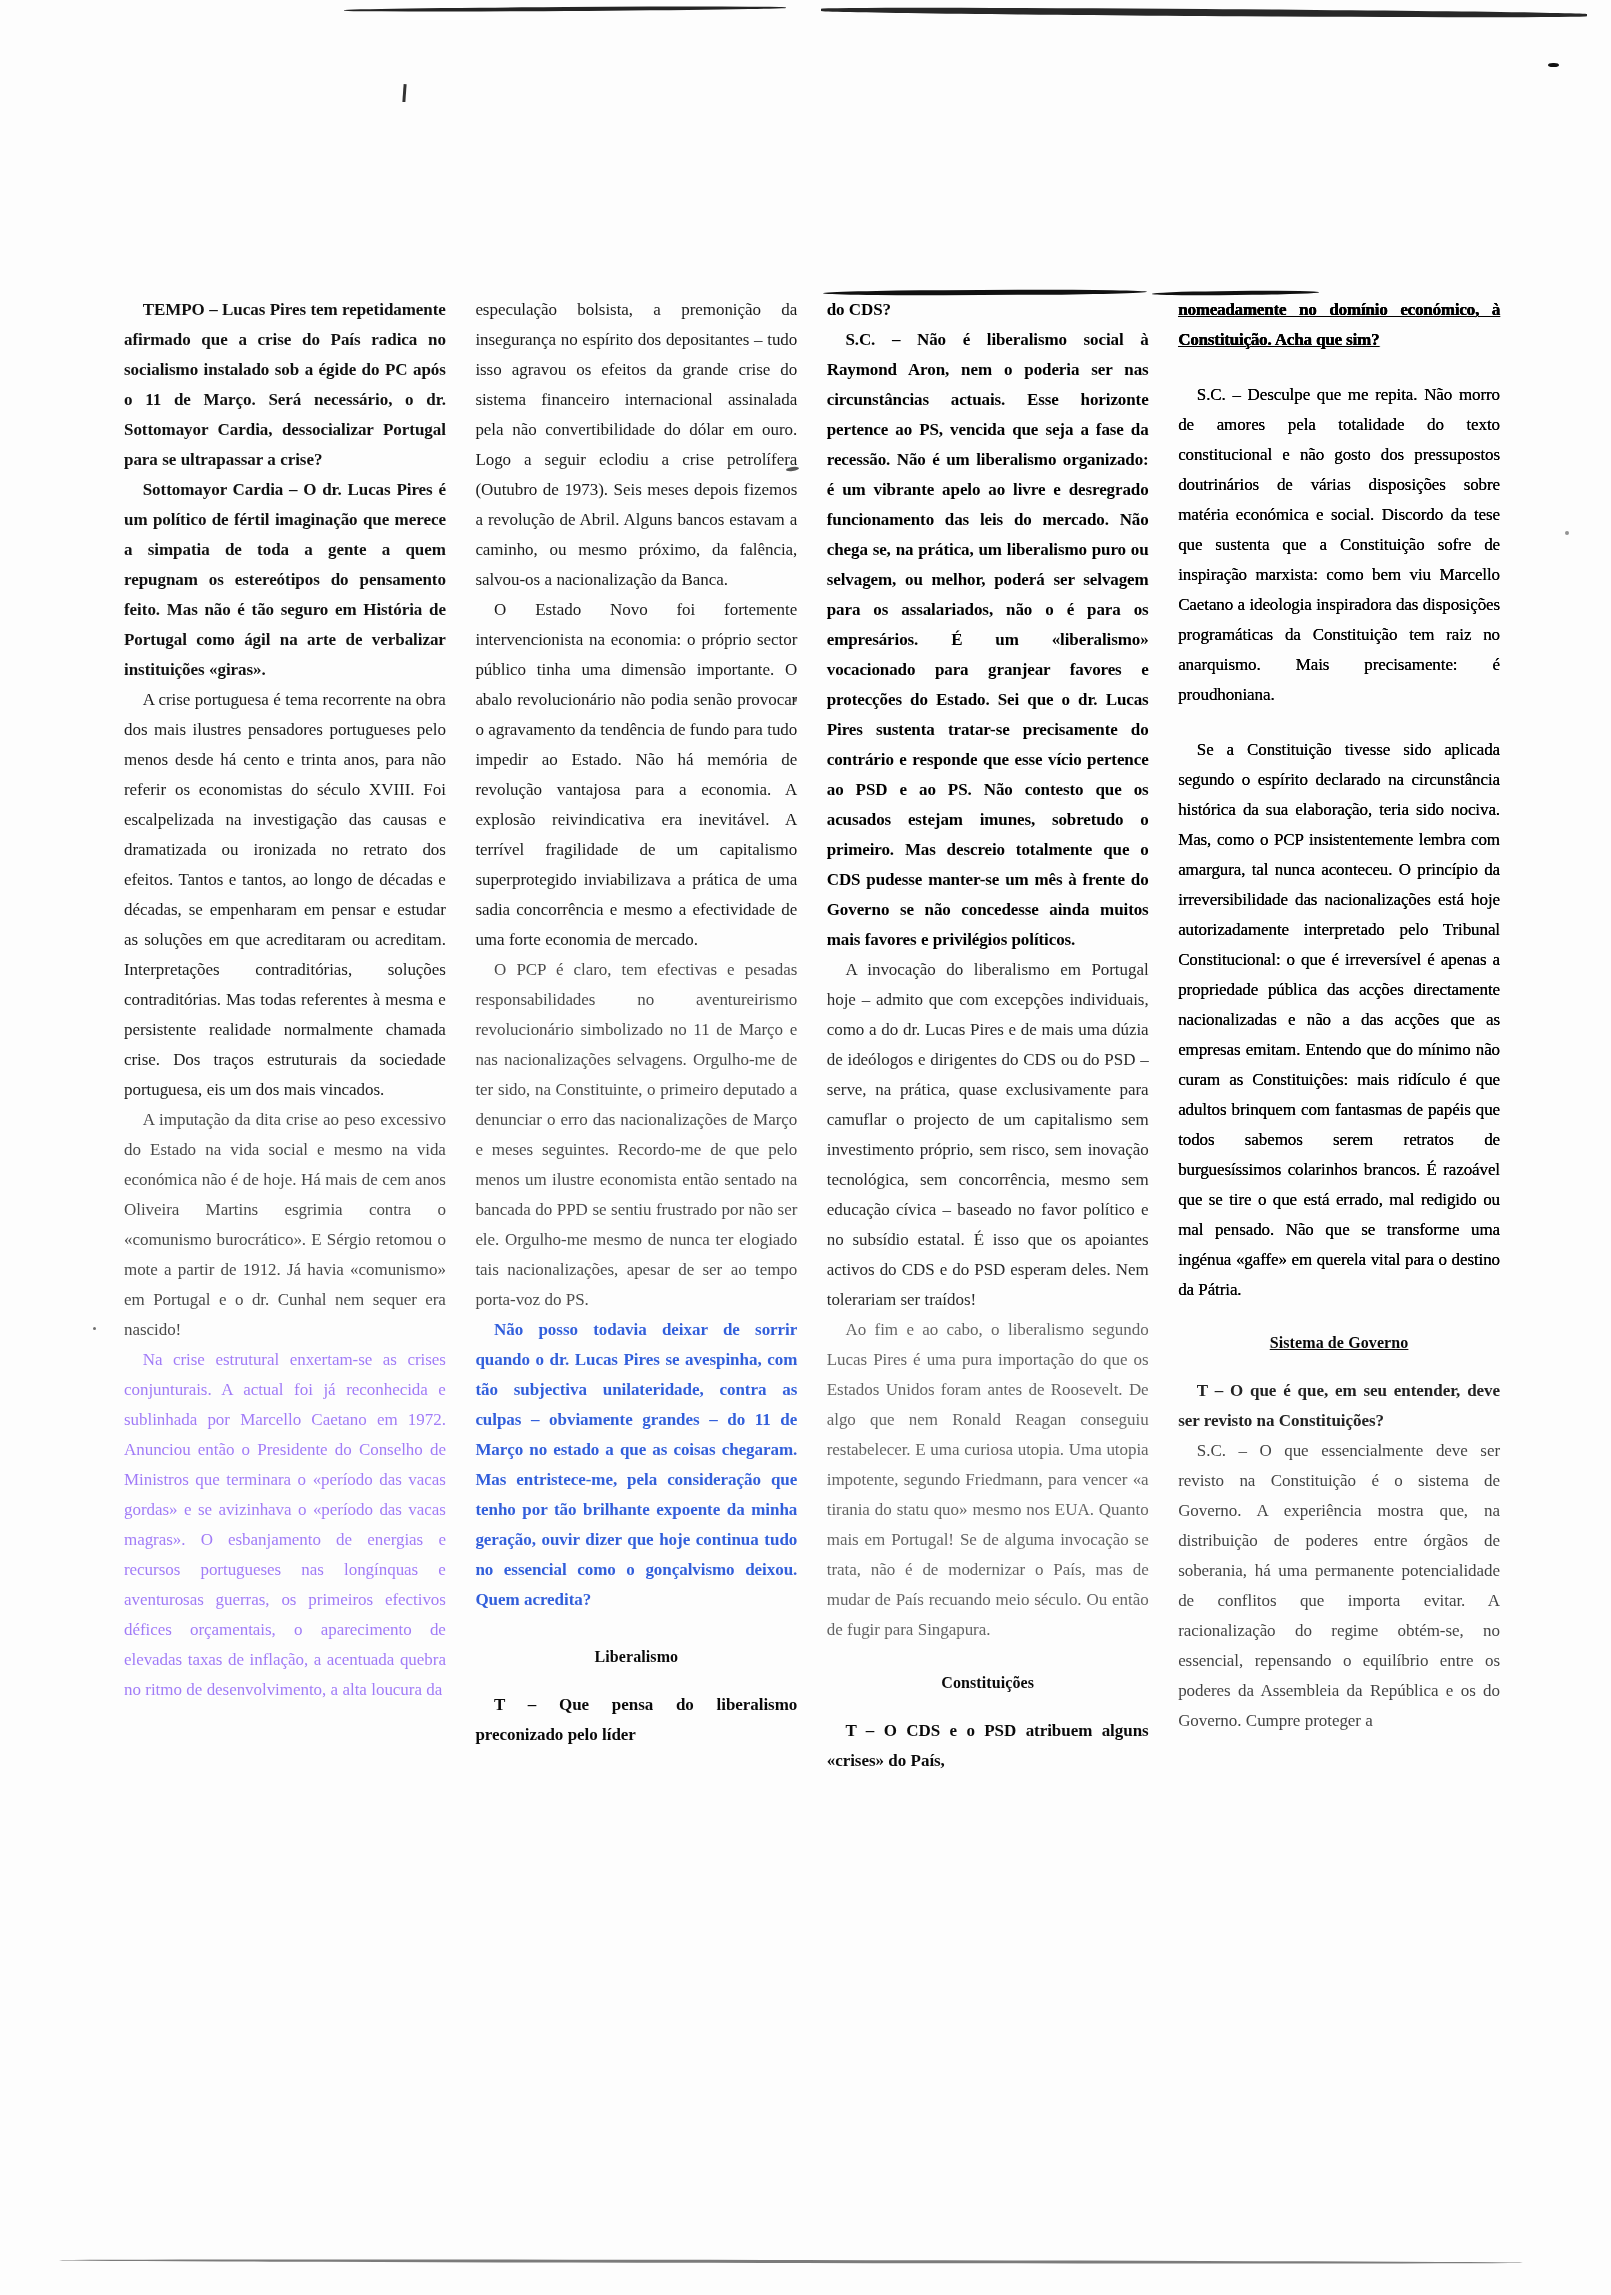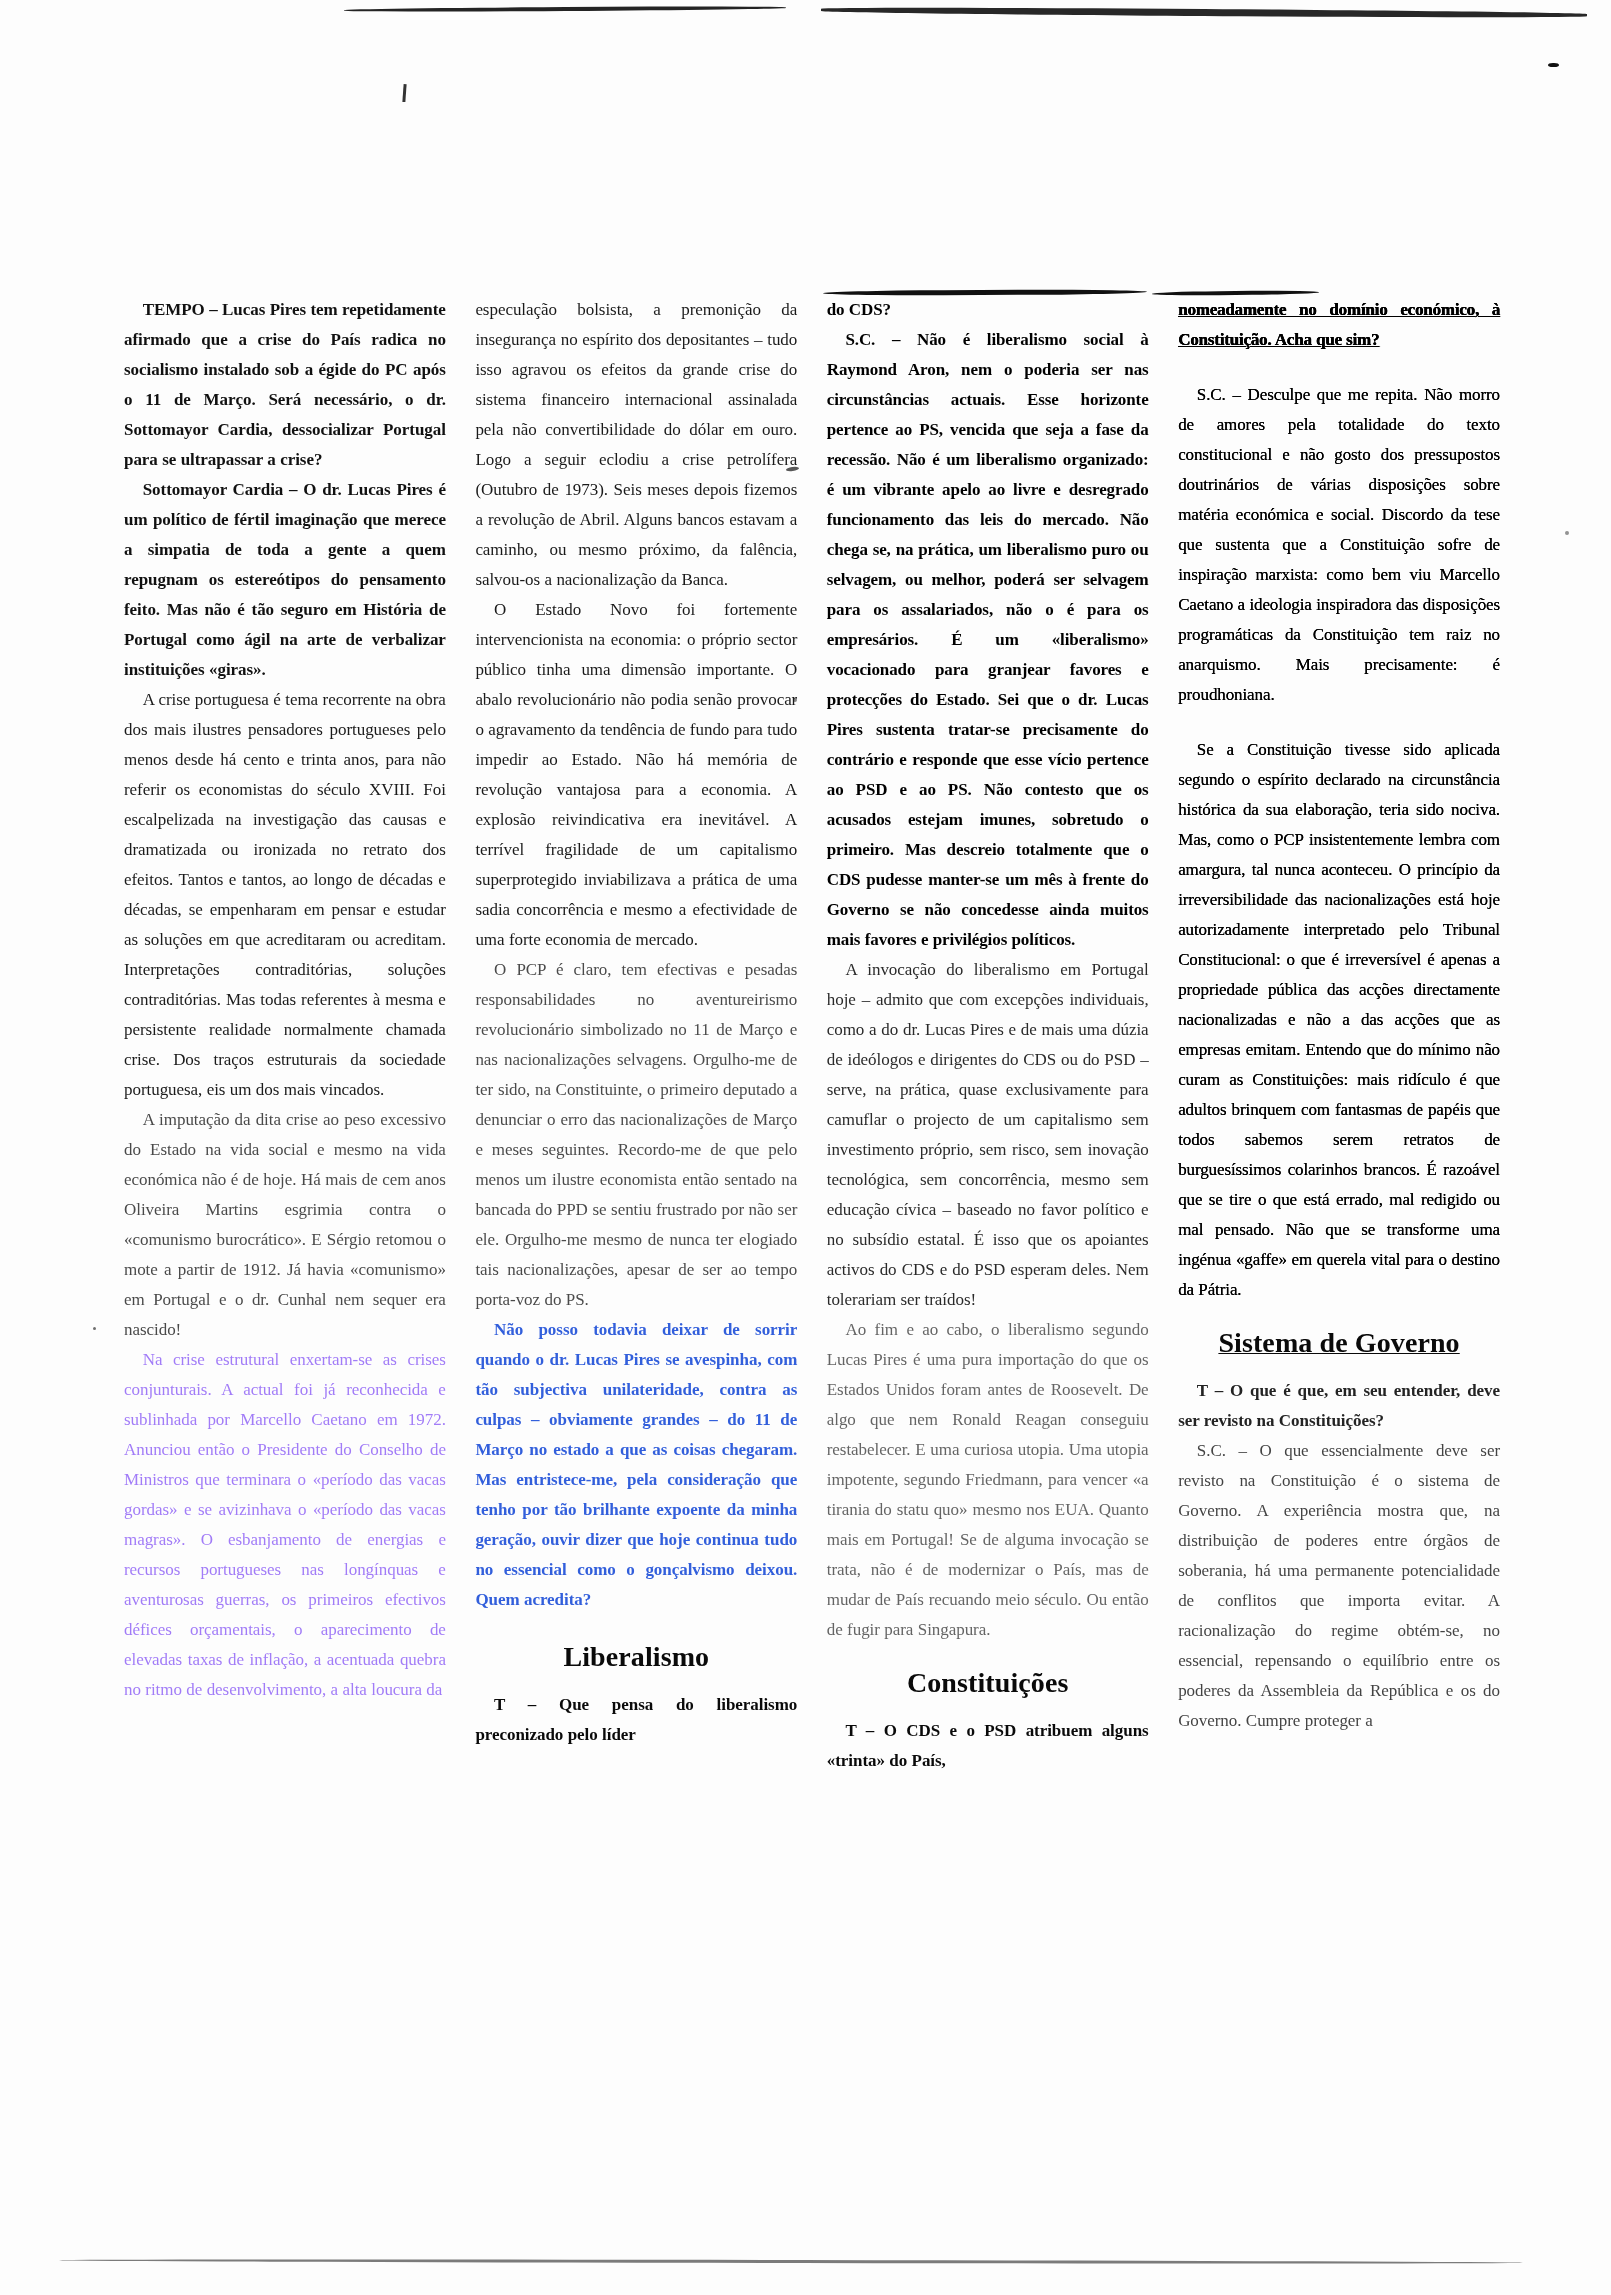--- a/index.html
+++ b/index.html
@@ -74,21 +74,21 @@
     word-spacing: 0.2px;
   }
   .para.noindent { text-indent: 0; }
   .q {
     font-weight: bold;
     text-indent: 18.7px;
   }
   .para + .para { margin-top: 0; }
 
   .section-heading {
-    font-size: 28px;
+    font-size: 16px;
     font-weight: bold;
     text-align: center;
     margin: 27.5px 0 19.7px 0;
     letter-spacing: 0.1px;
     line-height: 27.5px;
   }
   .section-heading.tight { margin-top: 23.6px; }
 
   .underlined { text-decoration: underline; text-decoration-thickness: 1px; }
 
@@ -164,21 +164,21 @@
     </div>
 
     <div class="column" id="col-3">
       <p class="para noindent q heavy">do CDS?</p>
       <p class="para heavy">S.C. – Não é liberalismo social à Raymond Aron, nem o poderia ser nas circunstâncias actuais. Esse horizonte pertence ao PS, vencida que seja a fase da recessão. Não é um liberalismo organizado: é um vibrante apelo ao livre e desregrado funcionamento das leis do mercado. Não chega se, na prática, um liberalismo puro ou selvagem, ou melhor, poderá ser selvagem para os assalariados, não o é para os empresários. É um «liberalismo» vocacionado para granjear favores e protecções do Estado. Sei que o dr. Lucas Pires sustenta tratar-se precisamente do contrário e responde que esse vício pertence ao PSD e ao PS. Não contesto que os acusados estejam imunes, sobretudo o primeiro. Mas descreio totalmente que o CDS pudesse manter-se um mês à frente do Governo se não concedesse ainda muitos mais favores e privilégios políticos.</p>
       <p class="para fade-1">A invocação do liberalismo em Portugal hoje – admito que com excepções individuais, como a do dr. Lucas Pires e de mais uma dúzia de ideólogos e dirigentes do CDS ou do PSD – serve, na prática, quase exclusivamente para camuflar o projecto de um capitalismo sem investimento próprio, sem risco, sem inovação tecnológica, sem concorrência, mesmo sem educação cívica – baseado no favor político e no subsídio estatal. É isso que os apoiantes activos do CDS e do PSD esperam deles. Nem tolerariam ser traídos!</p>
       <p class="para fade-3">Ao fim e ao cabo, o liberalismo segundo Lucas Pires é uma pura importação do que os Estados Unidos foram antes de Roosevelt. De algo que nem Ronald Reagan conseguiu restabelecer. E uma curiosa utopia. Uma utopia impotente, segundo Friedmann, para vencer «a tirania do statu quo» mesmo nos EUA. Quanto mais em Portugal! Se de alguma invocação se trata, não é de modernizar o País, mas de mudar de País recuando meio século. Ou então de fugir para Singapura.</p>
 
       <h2 class="section-heading tight">Constituições</h2>
 
-      <p class="para q">T – O CDS e o PSD atribuem alguns «trinta» do País,</p>
+      <p class="para q">T – O CDS e o PSD atribuem alguns «crises» do País,</p>
     </div>
 
     <div class="column" id="col-4">
       <p class="para noindent q bleed underlined">nomeadamente no domínio económico, à Constituição. Acha que sim?</p>
       <p class="para semibleed">S.C. – Desculpe que me repita. Não morro de amores pela totalidade do texto constitucional e não gosto dos pressupostos doutrinários de várias disposições sobre matéria económica e social. Discordo da tese que sustenta que a Constituição sofre de inspiração marxista: como bem viu Marcello Caetano a ideologia inspiradora das disposições programáticas da Constituição tem raiz no anarquismo. Mais precisamente: é proudhoniana.</p>
       <p class="para semibleed">Se a Constituição tivesse sido aplicada segundo o espírito declarado na circunstância histórica da sua elaboração, teria sido nociva. Mas, como o PCP insistentemente lembra com amargura, tal nunca aconteceu. O princípio da irreversibilidade das nacionalizações está hoje autorizadamente interpretado pelo Tribunal Constitucional: o que é irreversível é apenas a propriedade pública das acções directamente nacionalizadas e não a das acções que as empresas emitam. Entendo que do mínimo não curam as Constituições: mais ridículo é que adultos brinquem com fantasmas de papéis que todos sabemos serem retratos de burguesíssimos colarinhos brancos. É razoável que se tire o que está errado, mal redigido ou mal pensado. Não que se transforme uma ingénua «gaffe» em querela vital para o destino da Pátria.</p>
 
       <h2 class="section-heading tight underlined">Sistema de Governo</h2>
 
       <p class="para q fade-1">T – O que é que, em seu entender, deve ser revisto na Constituições?</p>

